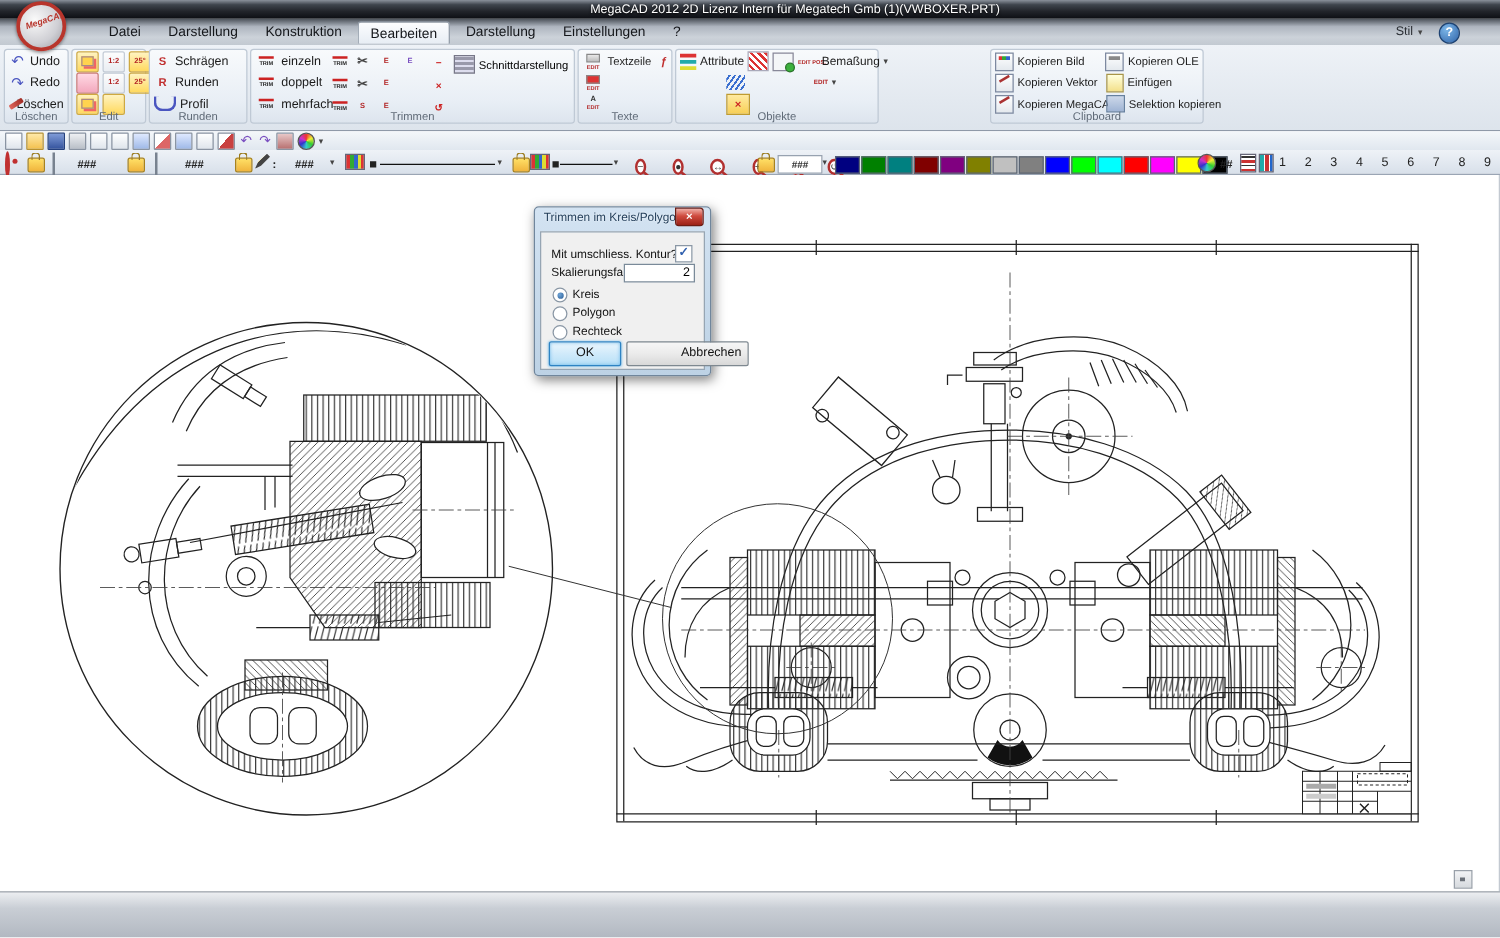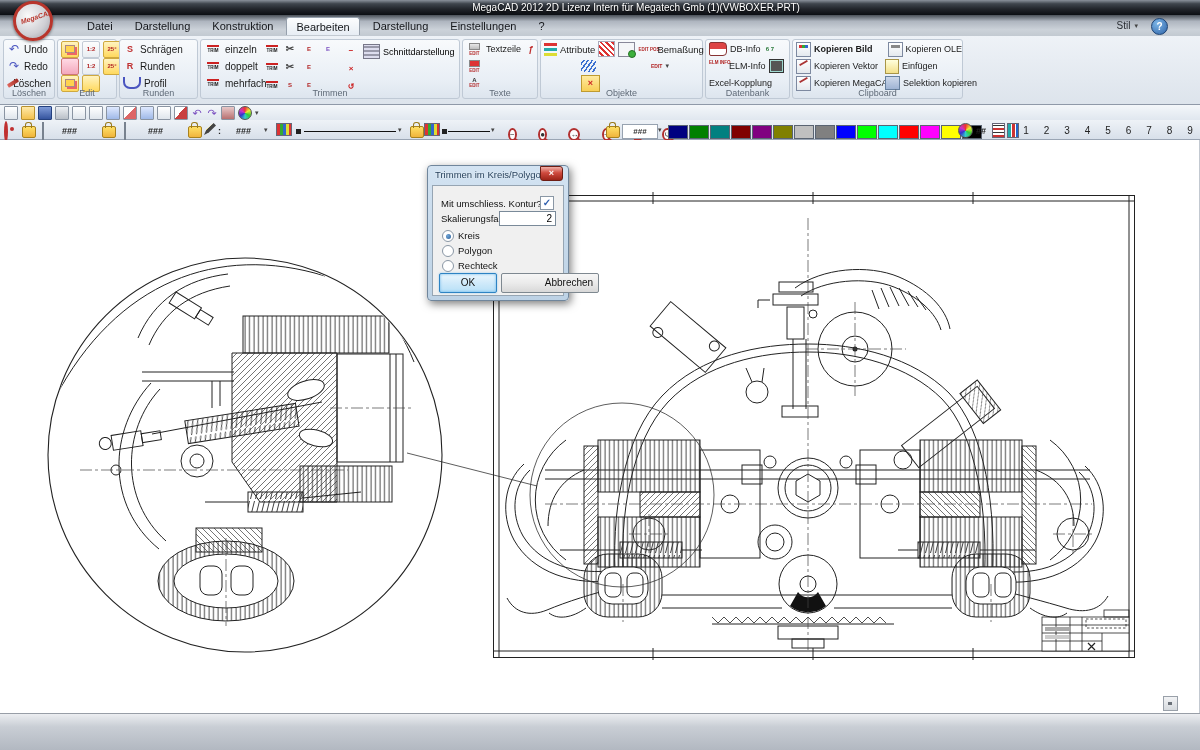--- a/index.html
+++ b/index.html
@@ -350,40 +350,24 @@
       <span class="lines-ic"></span>
       <span style="font-size:5px;font-weight:bold;color:#b22525;margin-left:52px;">EDIT</span>
       <span class="caret">▾</span>
     </div>
     <div class="rrow" style="padding-left:40px;">
       <span class="sel-ic">×</span>
     </div>
     <div class="glabel">Objekte</div>
   </div>
 
-  <div class="rgroup" style="left:705px;width:85px;">
-    <div class="rrow rbtn">
-      <span class="book-ic"></span>
-      <span style="font-size:9px;">DB-Info</span>
-      <span class="digits-ic">6 7</span>
-      </div>
-    <div class="rrow rbtn">
-      <span class="elm-ic">ELM INFO</span>
-      <span style="font-size:9px;">ELM-Info</span>
-      <span class="disp-ic"></span>
-      </div>
-    <div class="rrow rbtn">
-      <span style="font-size:9px;">Excel-Kopplung</span>
-      </div>
-    <div class="glabel">Datenbank</div>
-  </div>
 
   <div class="rgroup" style="left:792px;width:171px;">
     <div class="rrow">
-      <span class="rbtn" style="width:86px;font-size:9px;font-weight:bold;">
+      <span class="rbtn" style="width:86px;font-size:9px;">
         <span class="doc-ic img"></span>
         <span>Kopieren Bild</span>
         </span>
       <span class="rbtn" style="font-size:9px;margin-left:12px;">
         <span class="doc-ic ole"></span>
         <span>Kopieren OLE</span>
         </span>
     </div>
     <div class="rrow">
       <span class="rbtn" style="width:86px;font-size:9px;">

